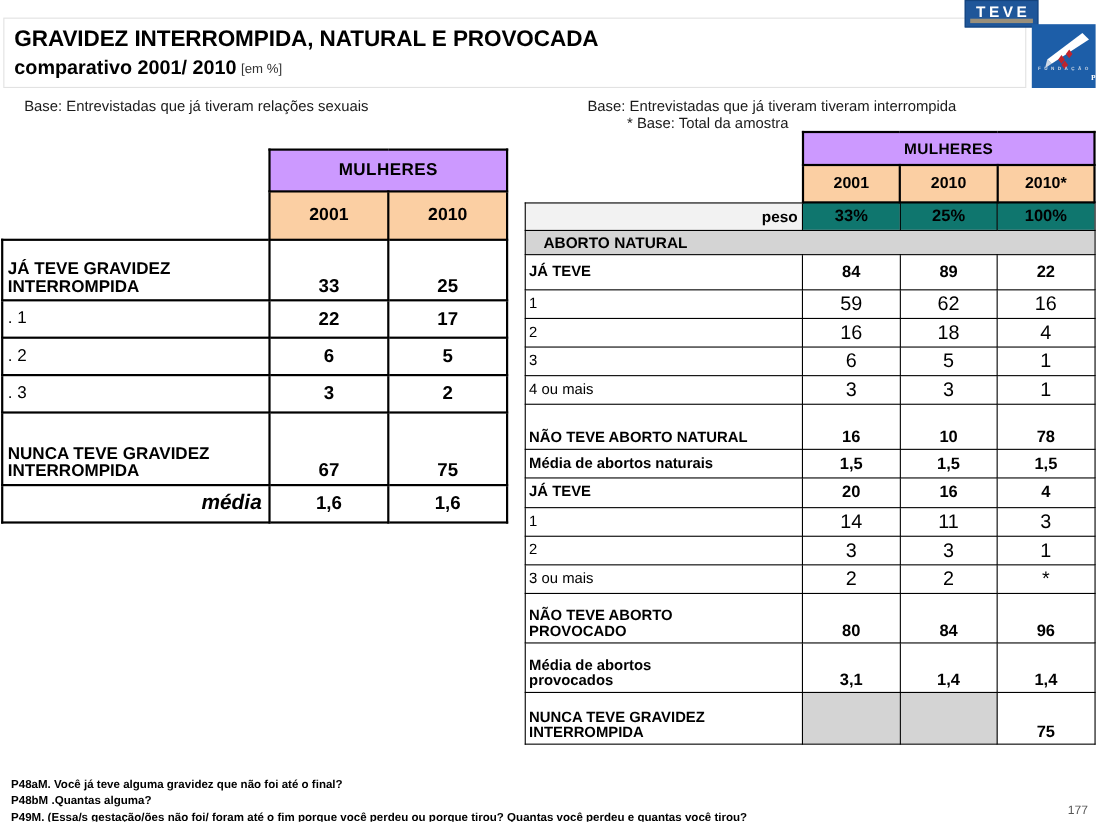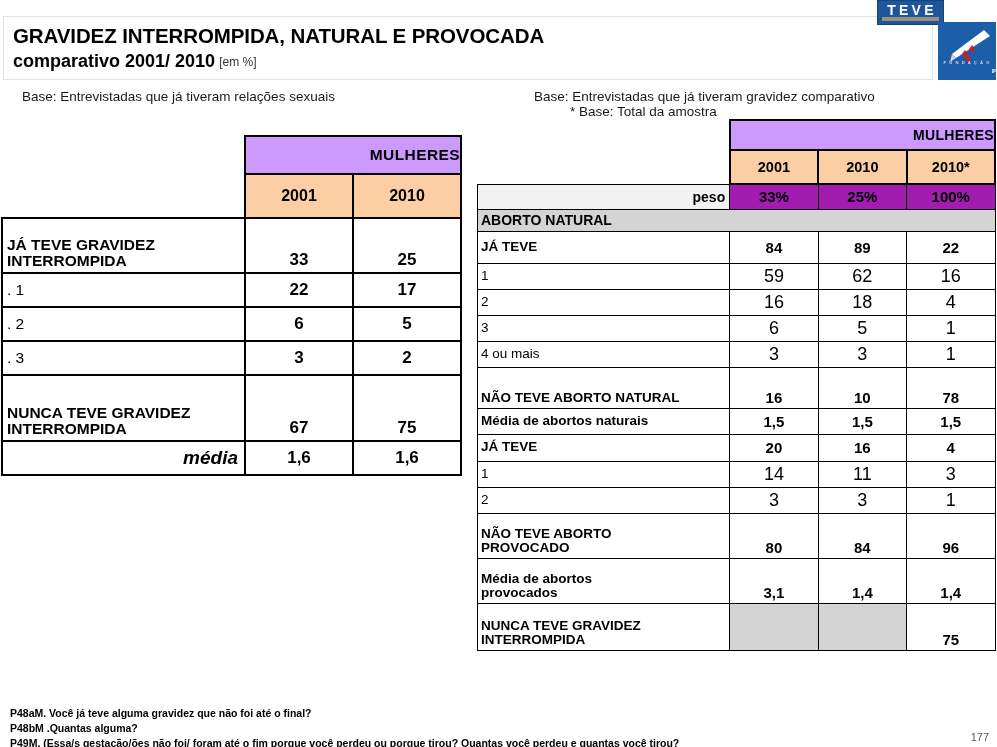--- a/index.html
+++ b/index.html
@@ -117,21 +117,21 @@
   
   table {
     border-collapse: collapse;
     table-layout: fixed;
     font-family: "Liberation Sans", sans-serif;
   }
   td, th { padding: 0; }
 
   .hdr-mulheres {
     background: #cc99ff;
-    text-align: right;
+    text-align: center;
     font-weight: bold;
     border: 2px solid #000;
   }
   .hdr-year {
     background: #fbcfa3;
     text-align: center;
     font-weight: bold;
     border: 2px solid #000;
   }
   .num { text-align: center; font-weight: bold; }
@@ -184,30 +184,30 @@
   #tbl-right .hdr-year { font-size: 14.5px; }
   #tbl-right .peso-lbl {
     text-align: right;
     padding-right: 4px;
     font-weight: bold;
     background: #f2f2f2;
     border: 1px solid #000;
     font-size: 14px;
   }
   #tbl-right .peso-val {
-    background: #a21caf;
+    background: #0f766e;
     border: 1px solid #000;
     text-align: center;
     font-weight: bold;
     font-size: 15px;
   }
   #tbl-right .section-left {
     background: #d4d4d4;
     font-weight: bold;
-    padding-left: 3px;
+    padding-left: 16px;
     border: 1px solid #000;
     font-size: 14px;
   }
   #tbl-right .section-center {
     background: #d4d4d4;
     font-weight: bold;
     text-align: center;
     border: 1px solid #000;
     font-size: 14px;
   }
@@ -253,21 +253,21 @@
     <polygon points="18,36 14,32 12,40" fill="#cfd9e6"></polygon>
     <path d="M24 32 l3 -4 3 4 -3 4 z" fill="#c0232c"></path>
     <path d="M31 27 l3 -4 3 4 -3 4 z" fill="#c0232c"></path>
     <path d="M27 37 l3 -4 3 4 -3 4 z" fill="#c0232c"></path>
   </svg>
   <div id="logo-fpa-t1">F U N D A Ç Ã O</div>
   <div id="logo-fpa-t2">Perseu Abramo</div>
 </div>
 
 <div class="base-note" id="base-left">Base: Entrevistadas que já tiveram relações sexuais</div>
-<div class="base-note" id="base-right">Base: Entrevistadas que já tiveram gravidez comparativo</div>
+<div class="base-note" id="base-right">Base: Entrevistadas que já tiveram tiveram interrompida</div>
 <div class="base-note" id="base-right2">* Base: Total da amostra</div>
 
 <table id="tbl-left">
   <colgroup>
     <col style="width:243px">
       <col style="width:108px">
       <col style="width:108px">
   </colgroup>
   <thead>
     <tr>
@@ -404,20 +404,26 @@
       <td class="d num reg">11</td>
       <td class="d num reg">3</td>
     </tr>
     <tr>
       <td class="lbl lbl-reg" style="height:25px">2</td>
       <td class="d num reg">3</td>
       <td class="d num reg">3</td>
       <td class="d num reg">1</td>
     </tr>
     <tr>
+      <td class="lbl lbl-reg" style="height:25px">3 ou mais</td>
+      <td class="d num reg">2</td>
+      <td class="d num reg">2</td>
+      <td class="d num reg">*</td>
+    </tr>
+    <tr>
       <td class="lbl" style="height:42px; vertical-align:bottom; padding-bottom:2px">
         <span>NÃO TEVE ABORTO<br>PROVOCADO</span>
       </td>
       <td class="d num" style="vertical-align:bottom; padding-bottom:2px">80</td>
       <td class="d num" style="vertical-align:bottom; padding-bottom:2px">84</td>
       <td class="d num" style="vertical-align:bottom; padding-bottom:2px">96</td>
     </tr>
     <tr>
       <td class="lbl" style="height:42px; vertical-align:bottom; padding-bottom:2px">
         <span>Média de abortos<br>provocados</span>

